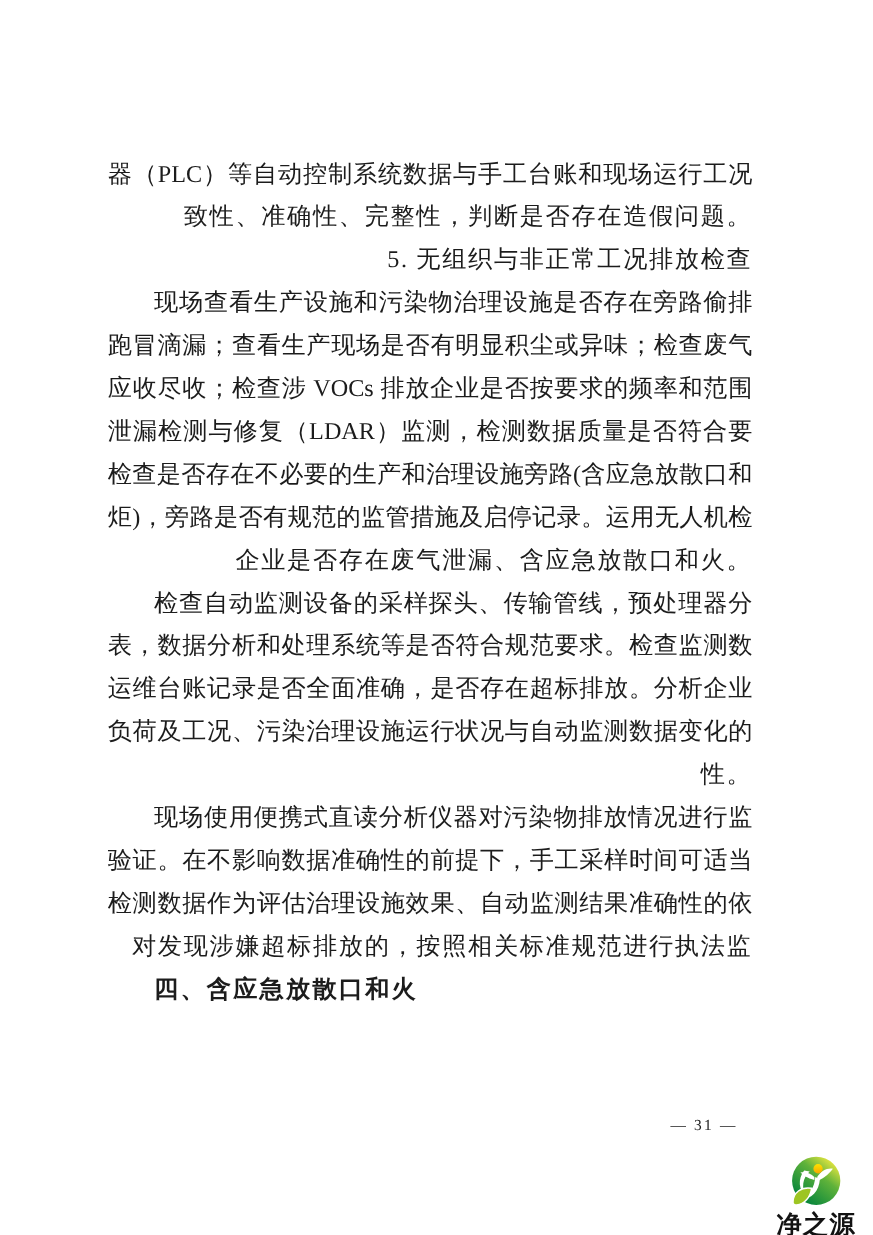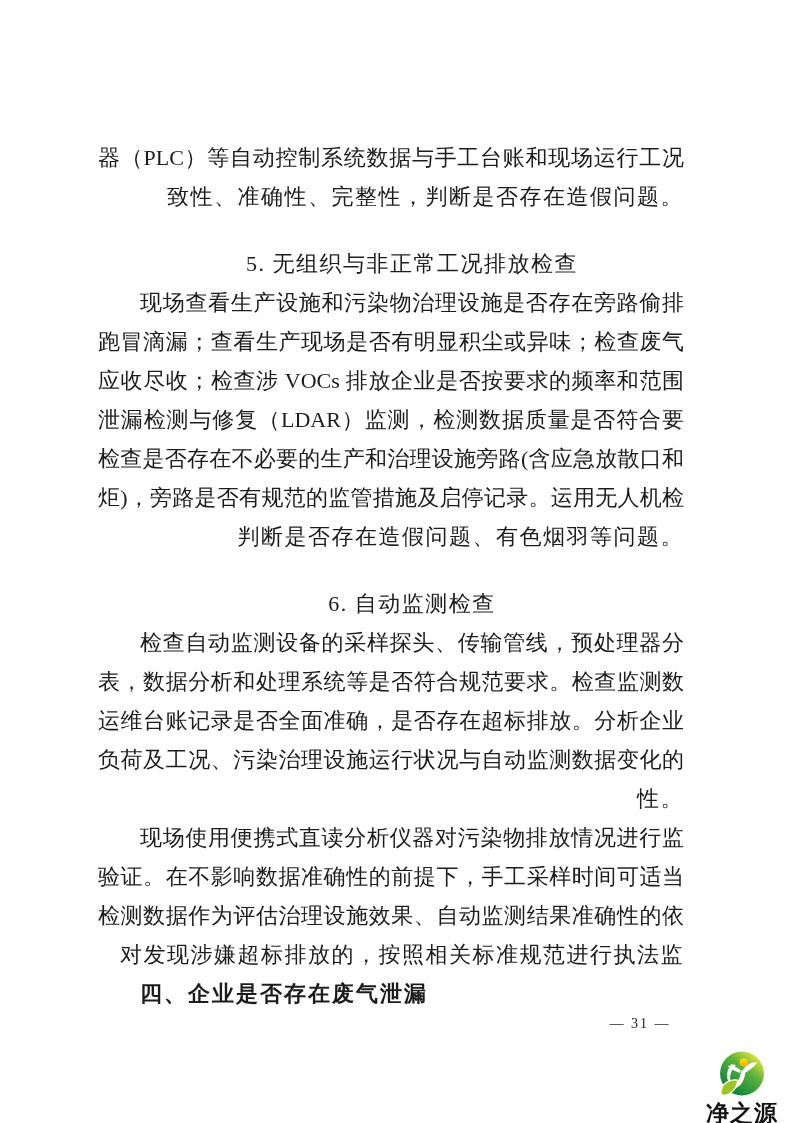--- a/index.html
+++ b/index.html
@@ -38,23 +38,22 @@
     text-align-last: justify;
   }
   
   .line.last {
     text-align: right;
     letter-spacing: 1.5px;
   }
   
   .line.item {
     text-indent: 42px;
-    text-align: center;
+    text-align: right;
     letter-spacing: 1.5px;
-    margin-top: 28px;
   }
   
   .line.section {
     text-indent: 42px;
     text-align: left;
     letter-spacing: 2px;
     font-weight: bold;
     font-family: "Liberation Sans", "DejaVu Sans", sans-serif;
   }
   .page-number {
@@ -114,32 +113,31 @@
   <div class="doc-body">
       <div class="line full">器（PLC）等自动控制系统数据与手工台账和现场运行工况的一</div>
       <div class="line last">致性、准确性、完整性，判断是否存在造假问题。</div>
       <div class="line item">5. 无组织与非正常工况排放检查</div>
       <div class="line first">现场查看生产设施和污染物治理设施是否存在旁路偷排和</div>
       <div class="line full">跑冒滴漏；查看生产现场是否有明显积尘或异味；检查废气是否</div>
       <div class="line full">应收尽收；检查涉 VOCs 排放企业是否按要求的频率和范围开展</div>
       <div class="line full">泄漏检测与修复（LDAR）监测，检测数据质量是否符合要求；</div>
       <div class="line full">检查是否存在不必要的生产和治理设施旁路(含应急放散口和火</div>
       <div class="line full">炬)，旁路是否有规范的监管措施及启停记录。运用无人机检查</div>
-      <div class="line last">判断是否存在造假问题、有色烟羽等问题。</div>
-      <div class="line item">6. 自动监测检查</div>
+      <div class="line last">企业是否存在废气泄漏、含应急放散口和火。</div>
       <div class="line first">检查自动监测设备的采样探头、传输管线，预处理器分析仪</div>
       <div class="line full">表，数据分析和处理系统等是否符合规范要求。检查监测数据、</div>
       <div class="line full">运维台账记录是否全面准确，是否存在超标排放。分析企业生产</div>
       <div class="line full">负荷及工况、污染治理设施运行状况与自动监测数据变化的相关</div>
       <div class="line last">性。</div>
       <div class="line first">现场使用便携式直读分析仪器对污染物排放情况进行监测</div>
       <div class="line full">验证。在不影响数据准确性的前提下，手工采样时间可适当缩短，</div>
       <div class="line full">检测数据作为评估治理设施效果、自动监测结果准确性的依据；</div>
       <div class="line last">对发现涉嫌超标排放的，按照相关标准规范进行执法监测。</div>
-      <div class="line section">四、企业是否存在废气泄漏</div>
+      <div class="line section">四、含应急放散口和火</div>
     </div>
 
   <div class="page-number">— 31 —</div>
 
   <div class="logo">
     <svg class="logo-mark" viewBox="0 0 64 64" xmlns="http://www.w3.org/2000/svg">
       <defs>
         <linearGradient id="cg" x1="85%" y1="8%" x2="18%" y2="92%">
           <stop offset="0%" stop-color="#e9e73f"></stop>
           <stop offset="38%" stop-color="#5fb23a"></stop>

